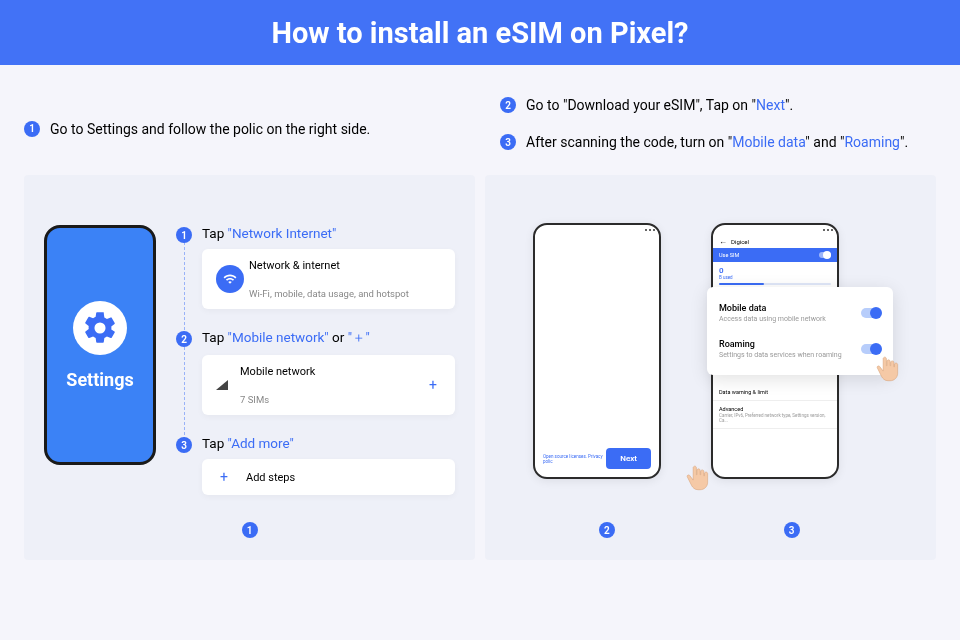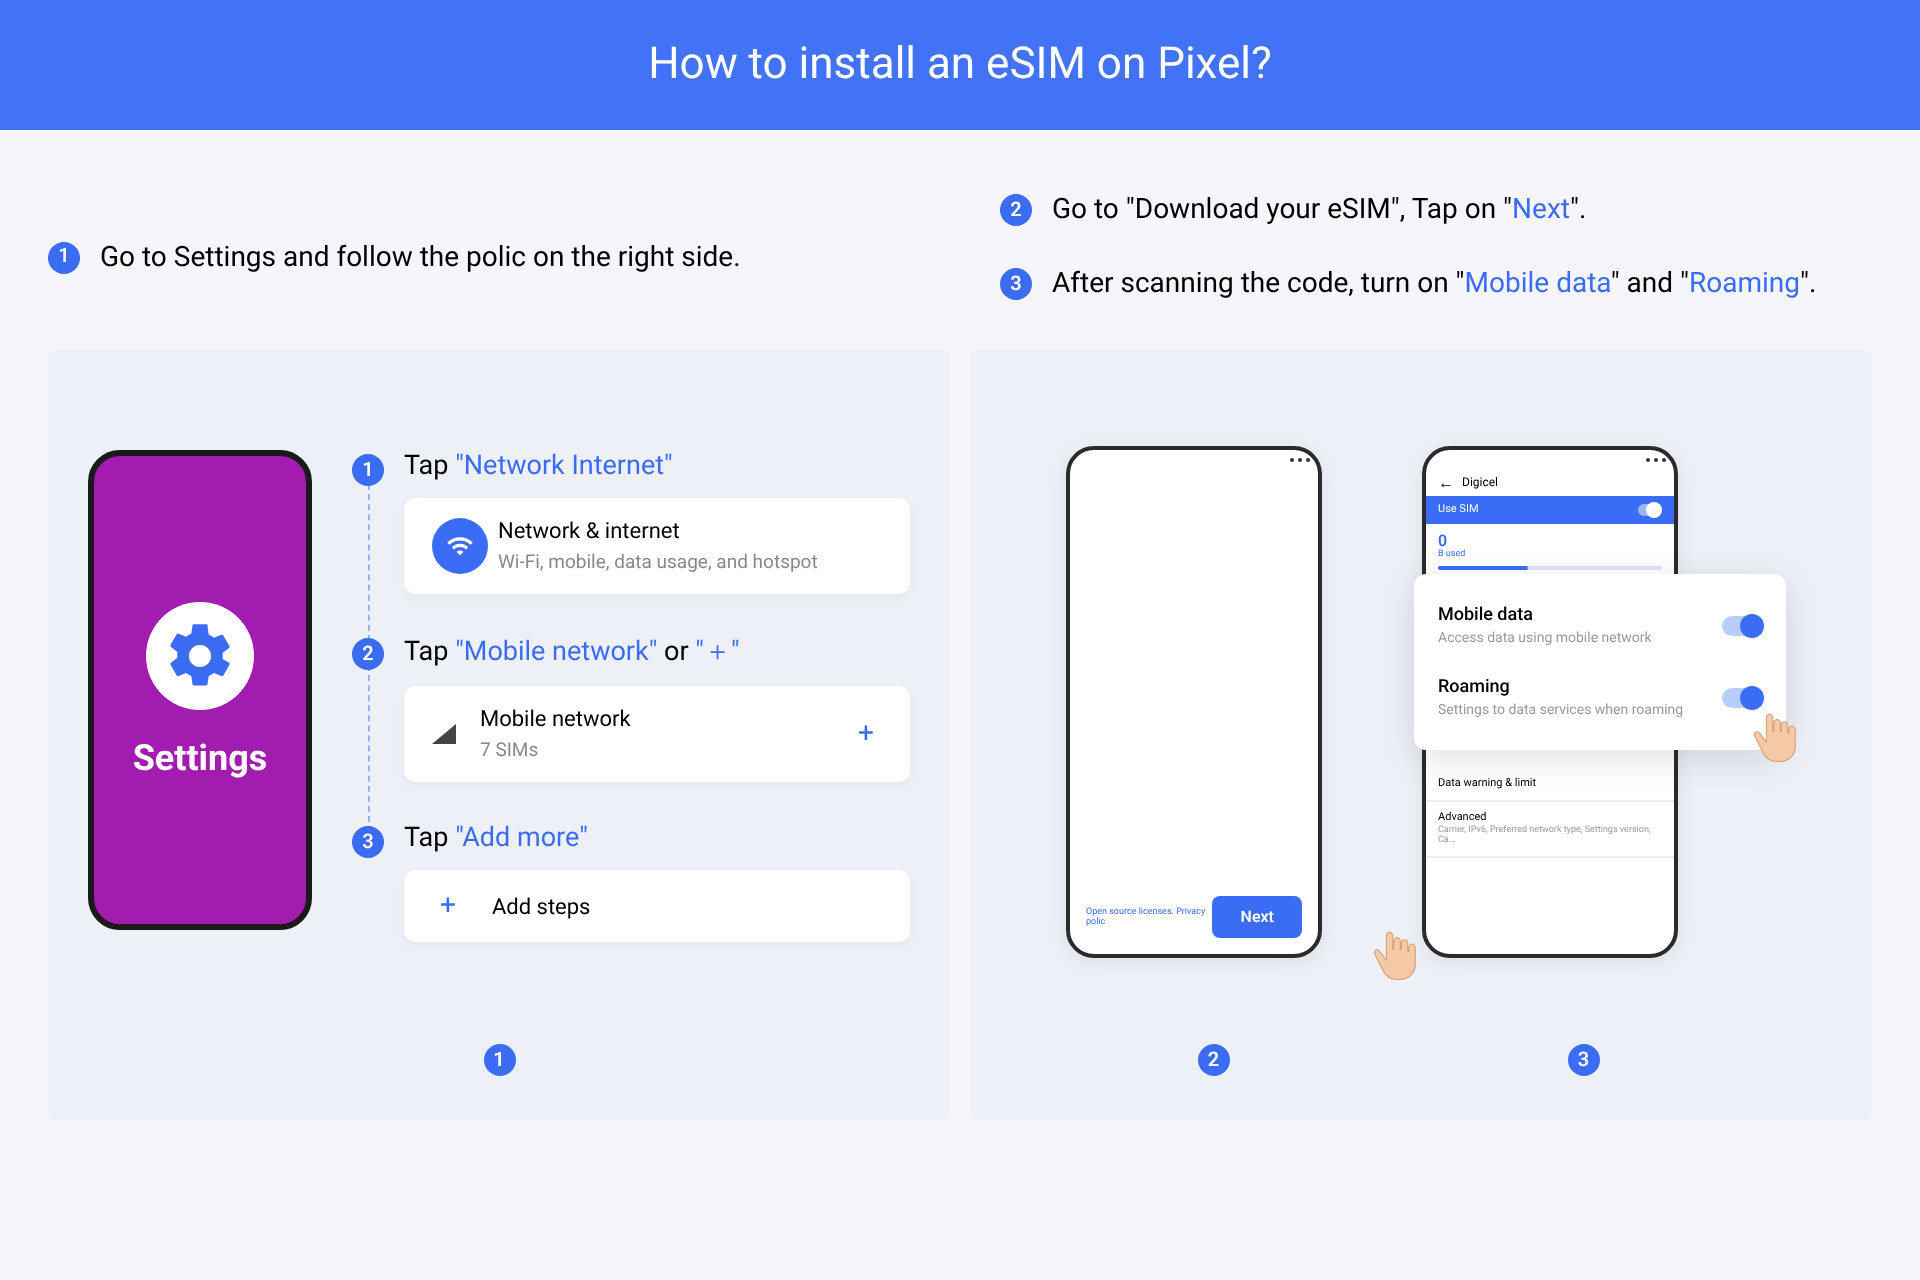--- a/index.html
+++ b/index.html
@@ -12,22 +12,22 @@
   }
   .header {
     background: #4272f6;
     height: 65px;
     display: flex;
     align-items: center;
     justify-content: center;
   }
   .header h1 {
     color: #fff;
-    font-size: 22px;
-    font-weight: 400;
+    font-size: 29px;
+    font-weight: 700;
   }
   .instructions {
     display: flex;
     padding: 30px 24px 10px 24px;
     gap: 40px;
   }
   .inst-left { flex: 1; display: flex; align-items: center; padding-top: 10px; }
   .inst-right { flex: 1; display: flex; flex-direction: column; gap: 16px; }
   .inst-item { display: flex; align-items: flex-start; gap: 10px; font-size: 14px; }
   .inst-item .text { line-height: 1.5; }
@@ -56,21 +56,21 @@
   .left-content {
     display: flex;
     padding: 50px 20px 20px 20px;
     gap: 20px;
   }
   .phone-mock {
     width: 112px;
     height: 240px;
     border: 3px solid #1a1a1a;
     border-radius: 16px;
-    background: #a21caf;
+    background: #3b82f6;
     display: flex;
     flex-direction: column;
     align-items: center;
     justify-content: center;
     gap: 14px;
   }
   .gear-circle {
     width: 54px; height: 54px; border-radius: 50%; background: #fff;
     display: flex; align-items: center; justify-content: center;
   }
@@ -88,21 +88,21 @@
   .card {
     background: #fff; border-radius: 6px; padding: 10px 14px;
     display: flex; align-items: center; gap: 5px;
     box-shadow: 0 2px 6px rgba(0,0,0,0.04);
     font-size: 11px;
   }
   .card-wifi-icon {
     width: 28px; height: 28px; border-radius: 50%; background: #3b6cf5;
     display: flex; align-items: center; justify-content: center; color: #fff;
   }
-  .card .sub { color: #888; font-size: 9.5px; margin-top: 4px; }
+  .card .sub { color: #888; font-size: 9.5px; margin-top: 16px; }
   .card.mobile-network { justify-content: space-between; }
   .card.mobile-network .left { display: flex; align-items: center; gap: 12px; }
   .signal-icon { width: 12px; height: 10px; position: relative; }
   .signal-icon::before {
     content: ''; position: absolute; bottom: 0; left: 0;
     border-style: solid; border-width: 0 0 10px 12px; border-color: transparent transparent #444 transparent;
   }
   .plus-small { color: #3b6cf5; font-size: 14px; font-weight: 400; padding: 0 4px;}
   .card.addmore { gap: 18px; }
   .card.addmore .plus { color: #3b6cf5; font-size: 14px; margin-left: 4px; }

